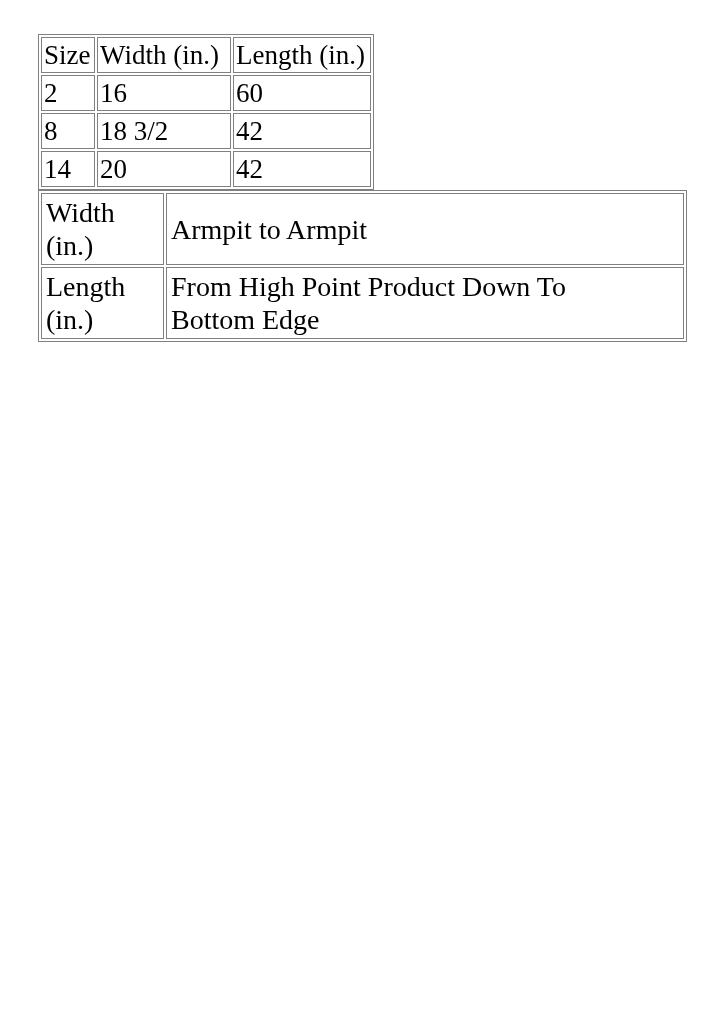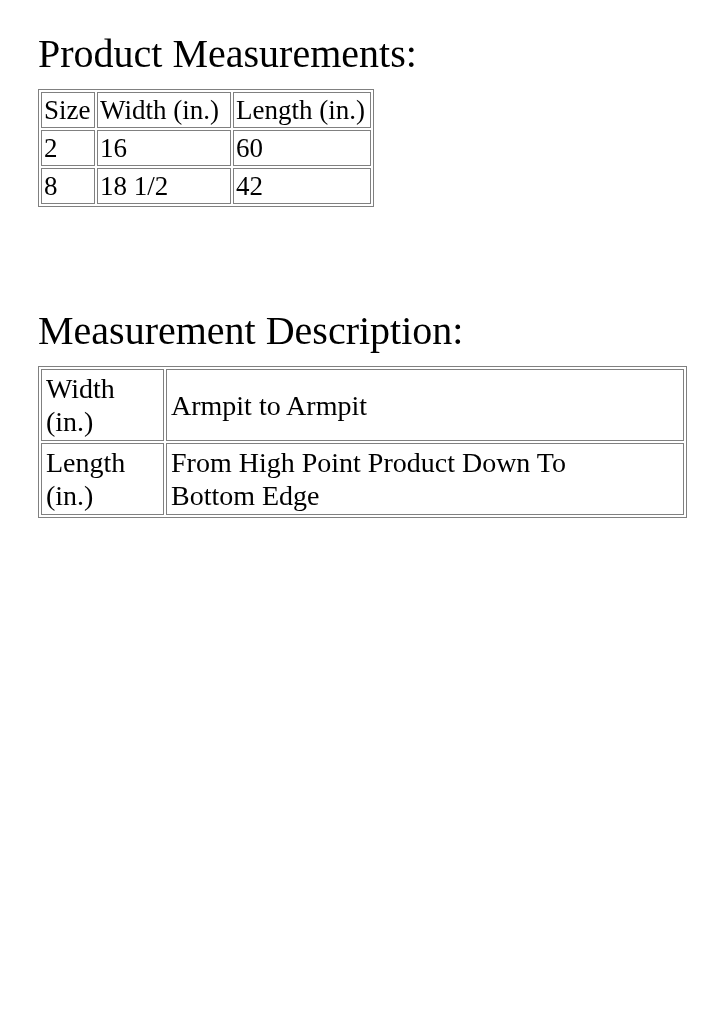--- a/index.html
+++ b/index.html
@@ -61,45 +61,48 @@
   }
   .md-col-label { width: 113px; }
   .md-col-desc  { width: 508px; }
   .md-desc-inner { max-width: 455px; }
 </style>
 </head>
 <body>
 
 <div class="page">
 
-  <h1 class="heading">Product Measurements:</h1>
 
   <table class="pm-table">
     <thead>
       <tr>
         <th class="pm-col-size">Size</th>
         <th class="pm-col-width">Width (in.)</th>
         <th class="pm-col-length">Length (in.)</th>
       </tr>
     </thead>
     <tbody>
       <tr>
         <td>2</td>
         <td>16</td>
         <td>60</td>
       </tr>
       <tr>
         <td>8</td>
-        <td>18 1/2</td>
+        <td>18 3/2</td>
+        <td>42</td>
+      </tr>
+      <tr>
+        <td>14</td>
+        <td>20</td>
         <td>42</td>
       </tr>
     </tbody>
   </table>
 
-  <h1 class="heading heading-2">Measurement Description:</h1>
 
   <table class="md-table">
     <tbody>
       <tr>
         <td class="md-col-label">Width (in.)</td>
         <td class="md-col-desc">
           <div class="md-desc-inner">Armpit to Armpit</div>
         </td>
       </tr>
       <tr>

